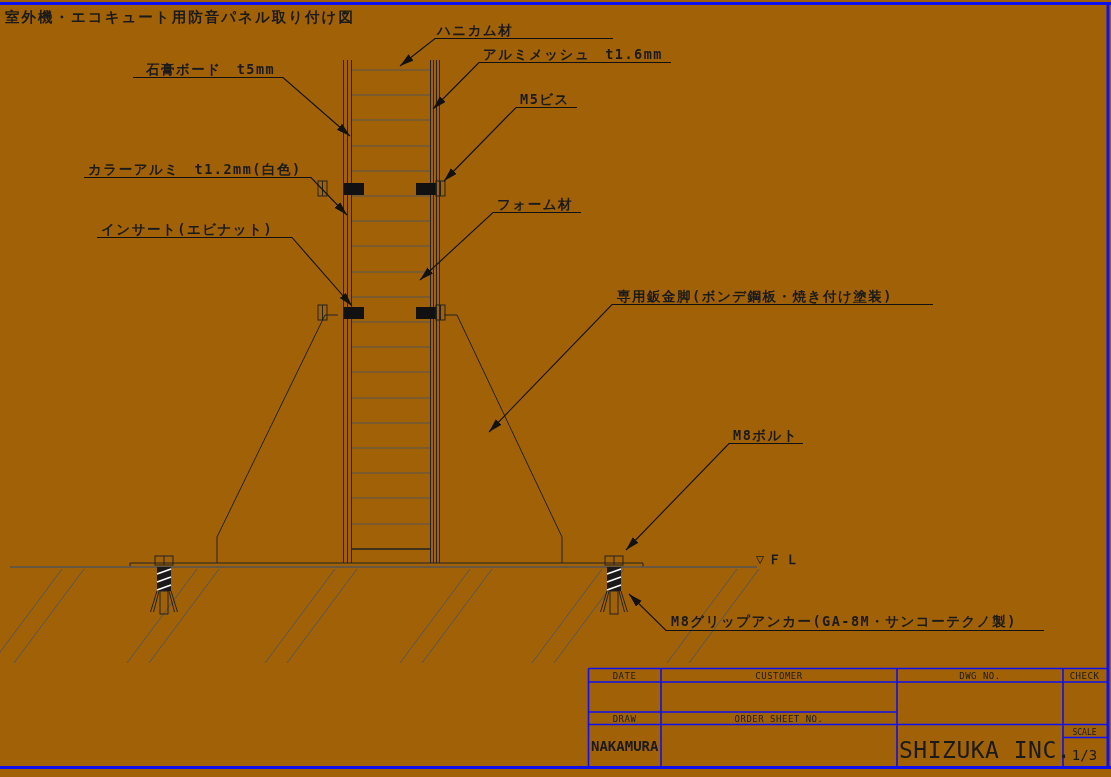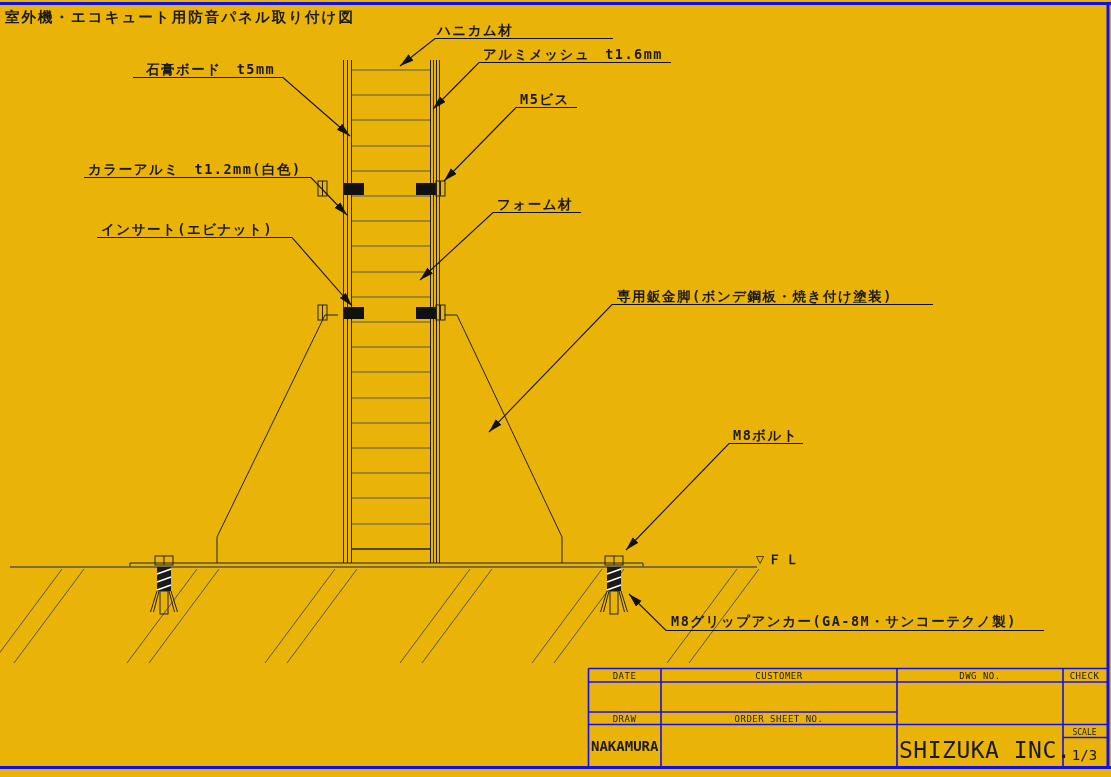--- a/index.html
+++ b/index.html
@@ -1,16 +1,16 @@
 <!DOCTYPE html>
 <html><head>
 <meta charset="utf-8">
 <style>
   html,body{margin:0;padding:0;background:#ffffff;}
-  .sheet{width:1111px;height:777px;position:relative;background:#eab308;overflow:hidden;}
+  .sheet{width:1111px;height:777px;position:relative;background:#a16207;overflow:hidden;}
   svg{display:block;}
   text{font-family:"DejaVu Sans Mono","Liberation Mono",monospace;fill:#1a1a1a;}
   .jp{font-size:13.5px;letter-spacing:1.5px;font-weight:600;}
   .title-text{font-size:14.5px;letter-spacing:2px;font-weight:700;}
   .tb-head{font-size:9px;letter-spacing:0.5px;}
   .tb-small{font-size:8px;}
   .thin{stroke:#222;stroke-width:1;fill:none;}
   .mid{stroke:#555;stroke-width:1;fill:none;}
   .callout-line{stroke:#111;stroke-width:1.1;fill:none;}
   .blue{stroke-width:1.6;fill:none;}

